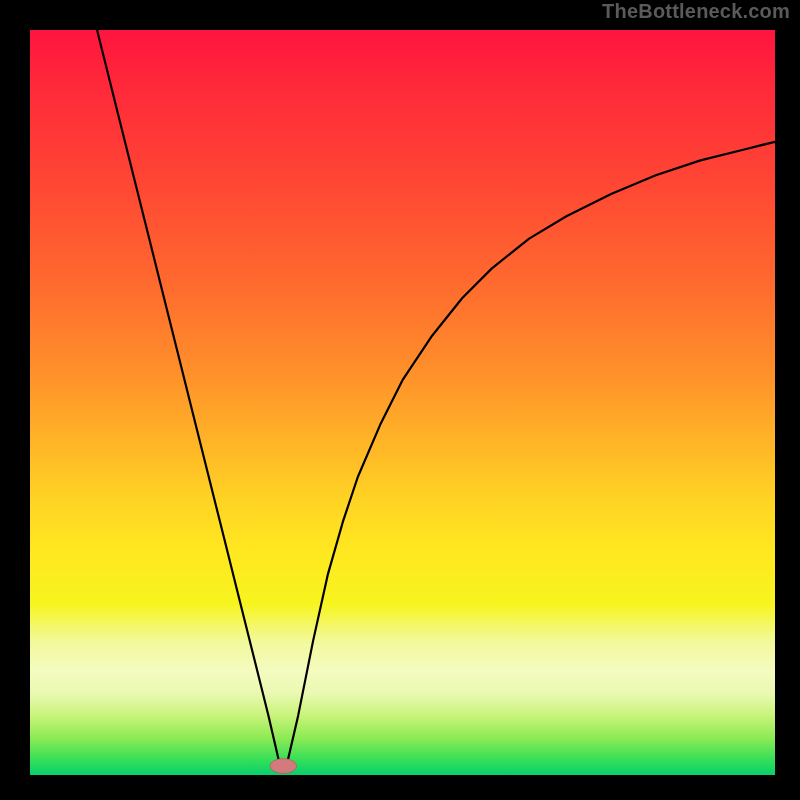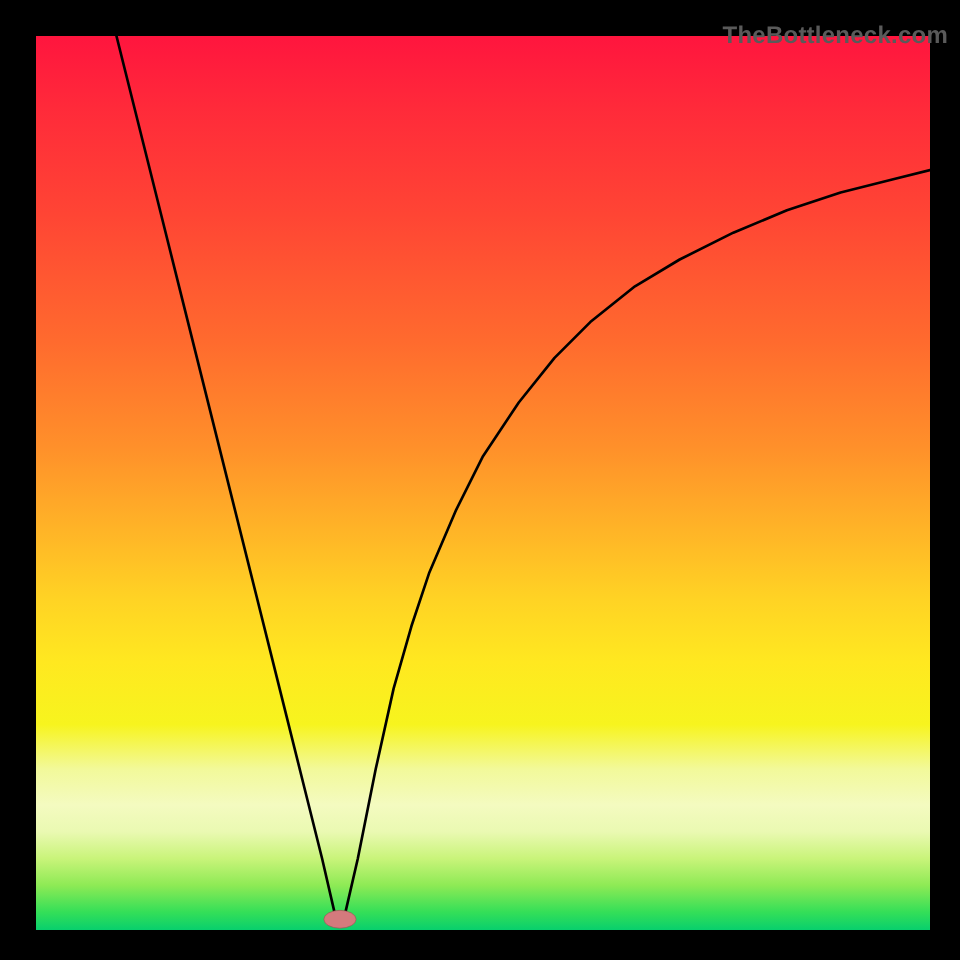--- a/index.html
+++ b/index.html
@@ -12,21 +12,21 @@
     font-family: Arial, Helvetica, sans-serif;
   }
   .frame {
     position: relative;
     width: 800px;
     height: 800px;
     background: #000;
   }
   .watermark {
     position: absolute;
-    top: 19px;
+    top: 0;
     right: 10px;
     color: #5a5a5a;
     font-size: 20px;
     font-weight: 600;
     letter-spacing: 0.2px;
     z-index: 30;
     user-select: none;
     text-align: right;
   }
   .plot-area {

